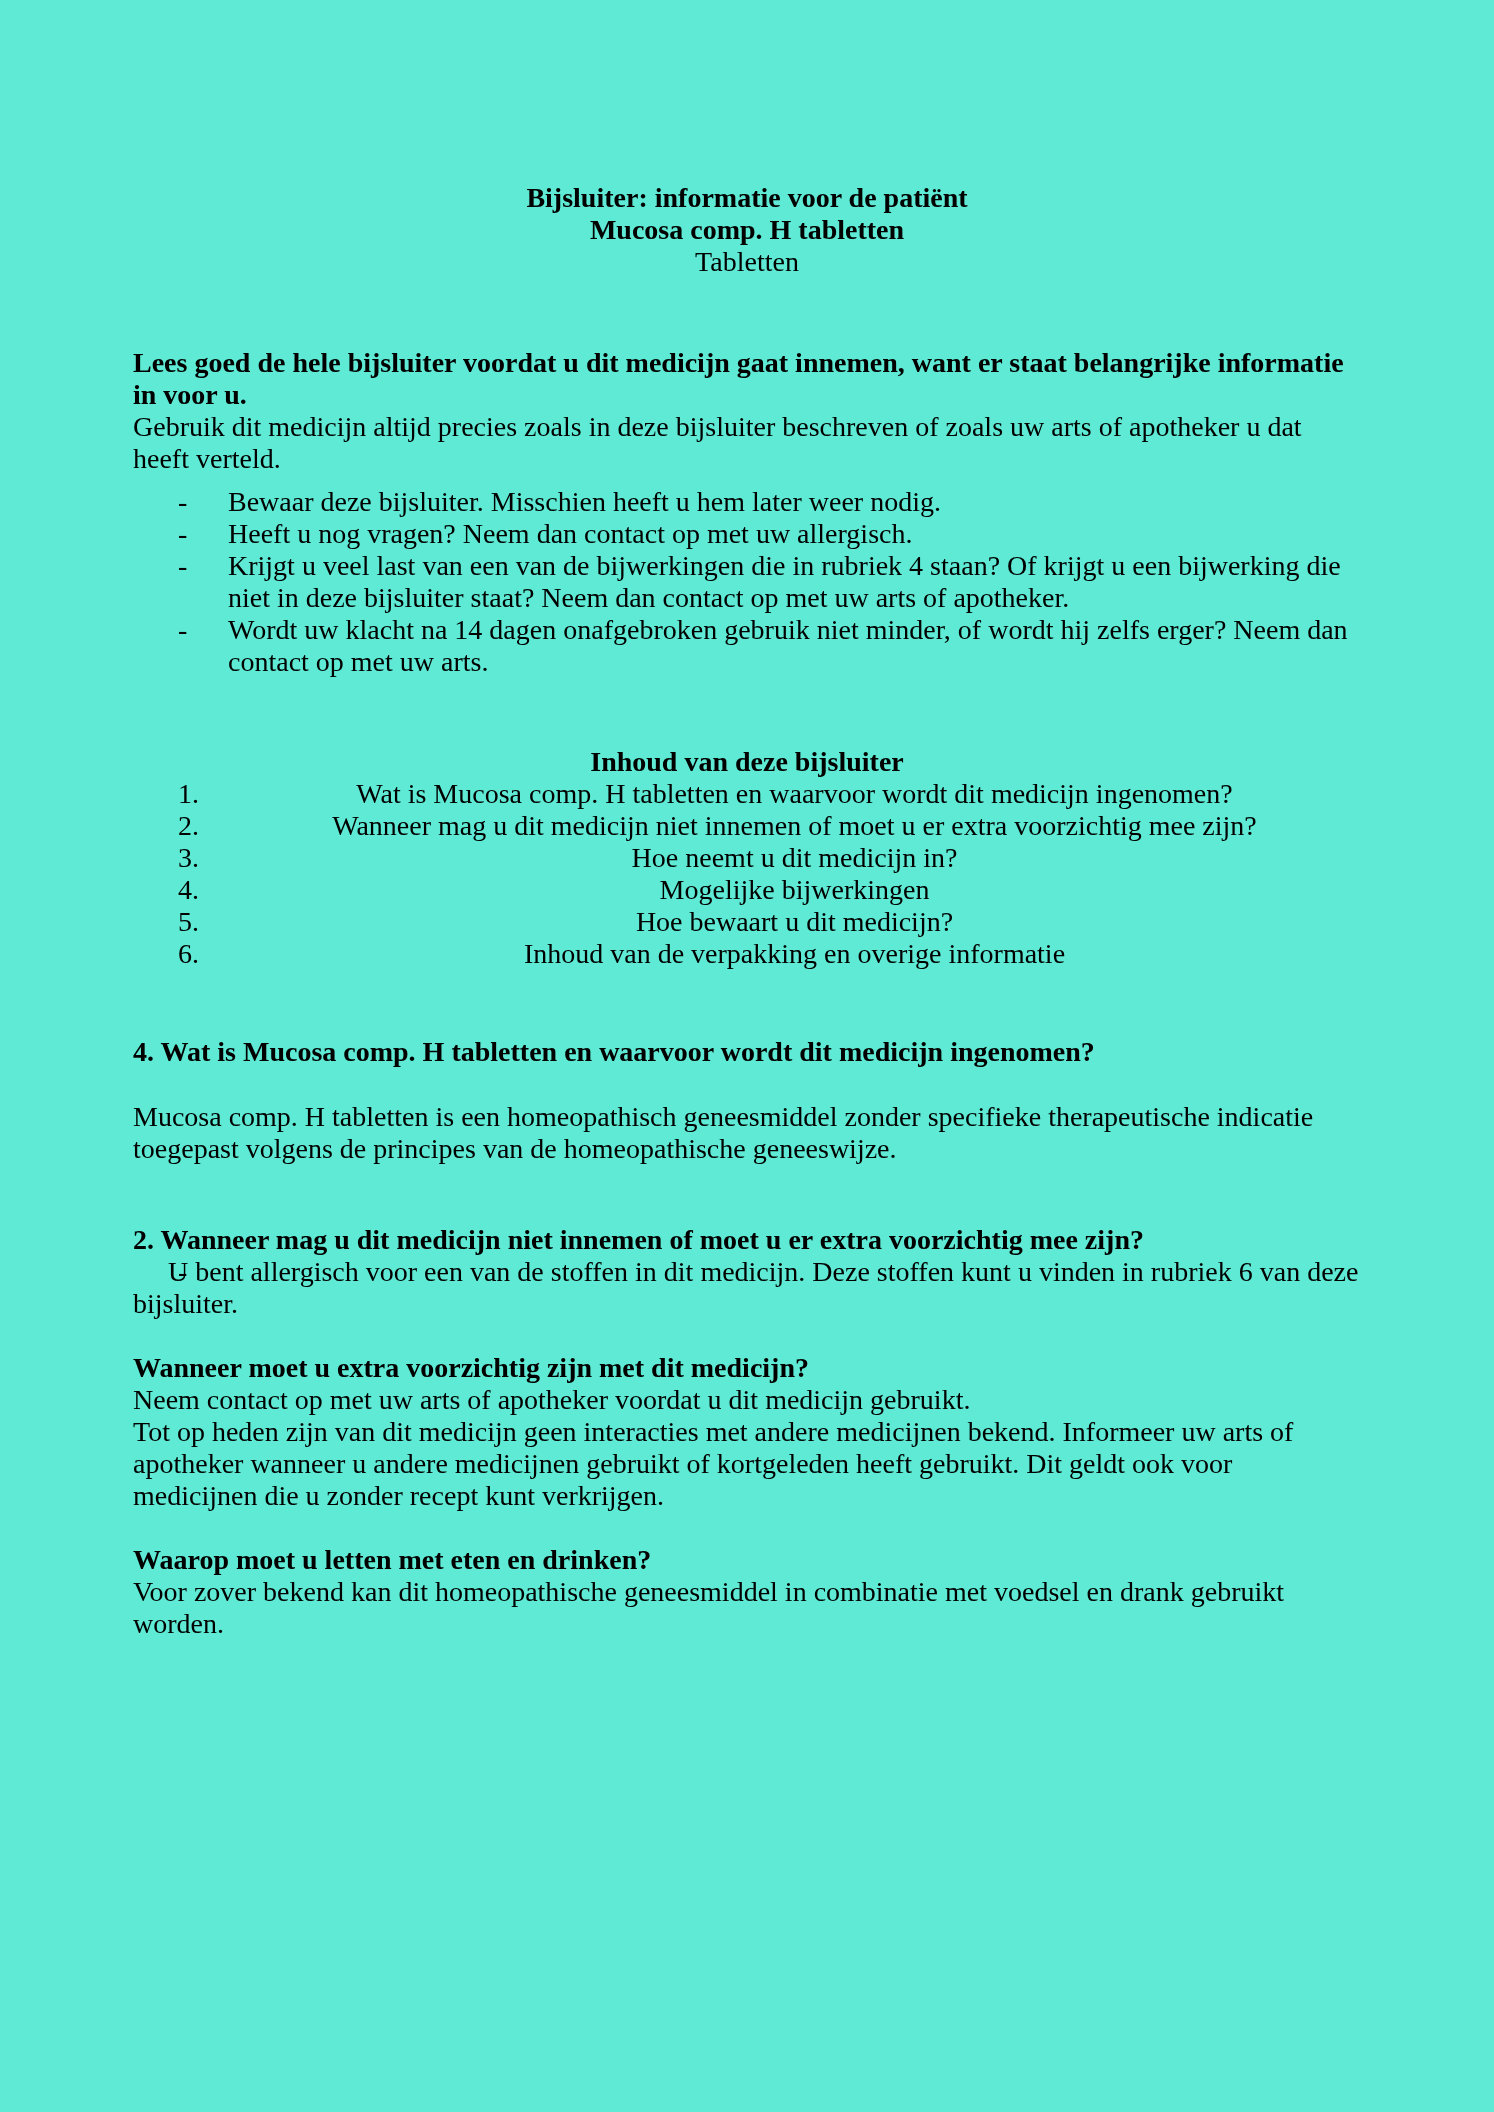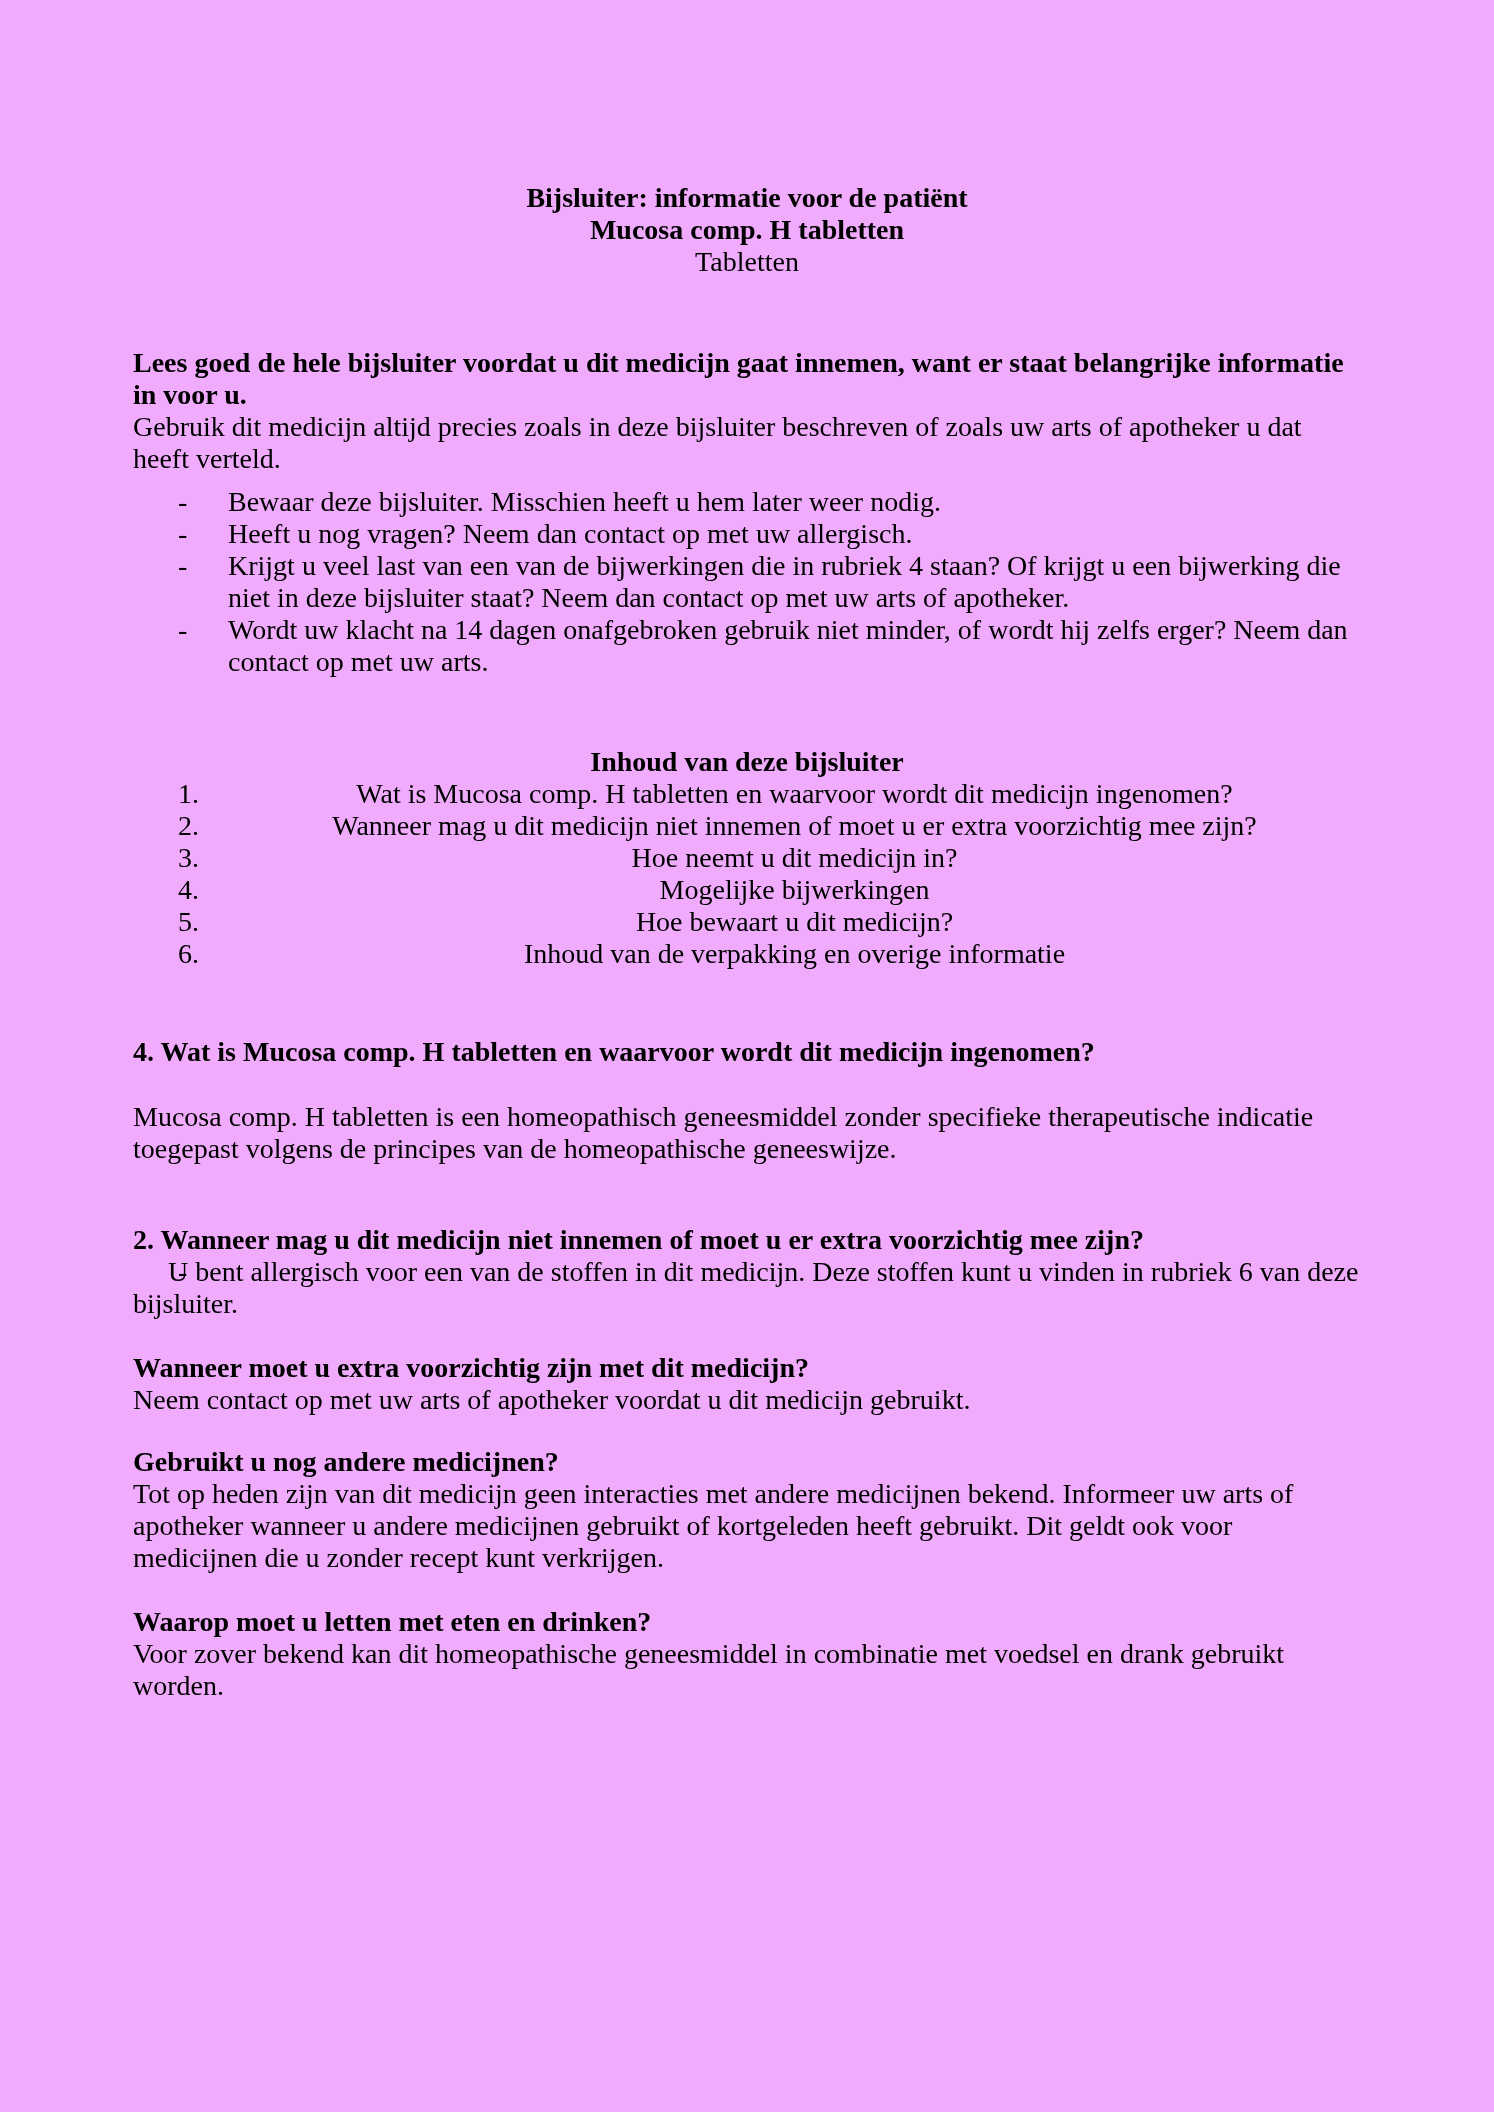--- a/index.html
+++ b/index.html
@@ -4,21 +4,21 @@
 <style>
   html, body {
     margin: 0;
     padding: 0;
     background: #ffffff;
   }
   .page {
     position: relative;
     width: 1494px;
     height: 2112px;
-    background: #f0abfc;
+    background: #5eead4;
     color: #000000;
     font-family: "Liberation Serif", "DejaVu Serif", serif;
     font-size: 28px;
     line-height: 32px;
     overflow: hidden;
     box-sizing: border-box;
   }
   .content {
     box-sizing: border-box;
     padding: 182px 133px 0 133px;
@@ -149,20 +149,19 @@
     <h2 class="section2-heading bold">2. Wanneer mag u dit medicijn niet innemen of moet u er extra voorzichtig mee zijn?</h2>
 
     <div class="block hang-bullet">
       <span class="marker">-</span>
       <span>U bent allergisch voor een van de stoffen in dit medicijn. Deze stoffen kunt u vinden in rubriek 6 van deze bijsluiter.</span>
     </div>
 
     <h3 class="sub-heading-2 bold">Wanneer moet u extra voorzichtig zijn met dit medicijn?</h3>
     <p>Neem contact op met uw arts of apotheker voordat u dit medicijn gebruikt.</p>
 
-    <h3 class="sub-heading-3 bold">Gebruikt u nog andere medicijnen?</h3>
     <p>Tot op heden zijn van dit medicijn geen interacties met andere medicijnen bekend. Informeer uw arts of apotheker wanneer u andere medicijnen gebruikt of kortgeleden heeft gebruikt. Dit geldt ook voor medicijnen die u zonder recept kunt verkrijgen.</p>
 
     <h3 class="sub-heading-4 bold">Waarop moet u letten met eten en drinken?</h3>
     <p>Voor zover bekend kan dit homeopathische geneesmiddel in combinatie met voedsel en drank gebruikt worden.</p>
 
   </div>
 </div>
 
 </body></html>

